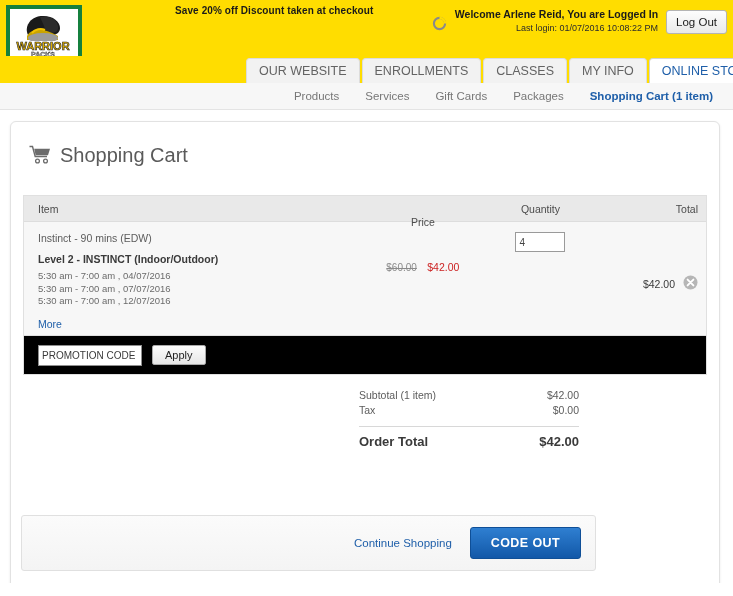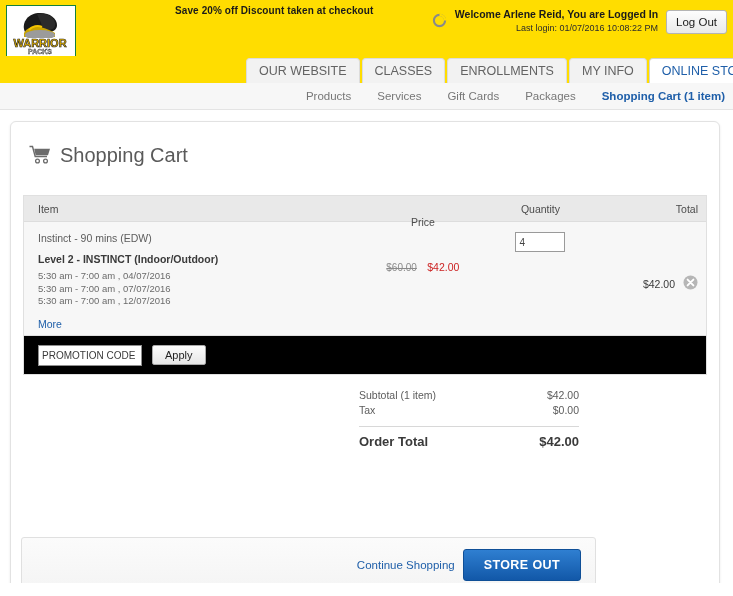--- a/index.html
+++ b/index.html
@@ -22,40 +22,40 @@
     position: absolute;
     left: 0; top: 0;
     width: 733px; height: 56px;
     background: #FFDD00;
   }
   .logo-box {
     position: absolute;
     left: 6px; top: 5px;
     width: 68px; height: 51px;
     background: #ffffff;
-    border: 1px solid #15803d;
+    border: 4px solid #15803d;
     overflow: hidden;
   }
   .logo-svg { display:block; }
 
   .promo-banner {
     position: absolute;
     left: 175px; top: 5px;
     font-size: 10px;
     font-weight: bold;
     color: #1a1a1a;
     letter-spacing: 0.1px;
     white-space: nowrap;
   }
 
   .welcome-block {
     position: absolute;
     right: 6px; top: 6px;
     display: flex;
-    align-items: center;
+    align-items: flex-end;
     gap: 8px;
   }
   .spinner-icon {
     margin-top: 4px;
   }
   .welcome-text-wrap {
     text-align: right;
     padding-top: 2px;
   }
   .welcome-line {
@@ -124,21 +124,21 @@
   
   .subnav {
     position: absolute;
     left: 0; top: 83px;
     width: 733px; height: 26px;
     background: #f7f7f7;
     border-bottom: 1px solid #e4e4e4;
   }
   .subnav-inner {
     position: absolute;
-    right: 8px; top: 0;
+    right: 20px; top: 0;
     height: 26px;
     display: flex;
     align-items: center;
     gap: 26px;
   }
   .subnav-item {
     font-size: 11.5px;
     color: #777777;
     white-space: nowrap;
     cursor: pointer;
@@ -317,29 +317,29 @@
     display: flex;
     justify-content: space-between;
     font-size: 13px;
     font-weight: bold;
     color: #3a3a3a;
   }
 
   
   .actionbar {
     position: absolute;
-    left: 10px; top: 415px;
+    left: 10px; top: 393px;
     width: 575px; height: 56px;
     background: linear-gradient(#fbfbfb, #f4f4f4);
     border: 1px solid #e0e0e0;
     border-radius: 3px;
     display: flex;
     align-items: center;
     justify-content: flex-end;
-    gap: 8px;
+    gap: 18px;
     padding-right: 14px;
     box-sizing: border-box;
   }
   .continue-link {
     font-size: 11.5px;
     color: #1F5FA9;
     cursor: pointer;
     white-space: nowrap;
   }
   .checkout-btn {
@@ -396,22 +396,22 @@
       <div class="welcome-line">Welcome Arlene Reid, You are Logged In</div>
       <div class="lastlogin-line">Last login: 01/07/2016 10:08:22 PM</div>
     </div>
     <button class="logout-btn">Log Out</button>
   </div>
 </div>
 
 <div class="nav-strip"></div>
 <div class="tabs">
   <div class="tab">OUR WEBSITE</div>
+  <div class="tab">ENROLLMENTS</div>
   <div class="tab">CLASSES</div>
-  <div class="tab">ENROLLMENTS</div>
   <div class="tab">MY INFO</div>
   <div class="tab active">ONLINE STORE</div>
 </div>
 
 <div class="subnav">
   <div class="subnav-inner">
     <span class="subnav-item">Products</span>
     <span class="subnav-item">Services</span>
     <span class="subnav-item">Gift Cards</span>
     <span class="subnav-item">Packages</span>
@@ -489,17 +489,17 @@
     </div>
     <div class="totals-sep"></div>
     <div class="totals-grand">
       <span>Order Total</span>
       <span>$42.00</span>
     </div>
   </div>
 
   <div class="actionbar">
     <span class="continue-link">Continue Shopping</span>
-    <button class="checkout-btn">STORE OUT</button>
+    <button class="checkout-btn">CODE OUT</button>
   </div>
 </div>
 
 <div class="page-bottom-edge"></div>
 
 </body></html>

